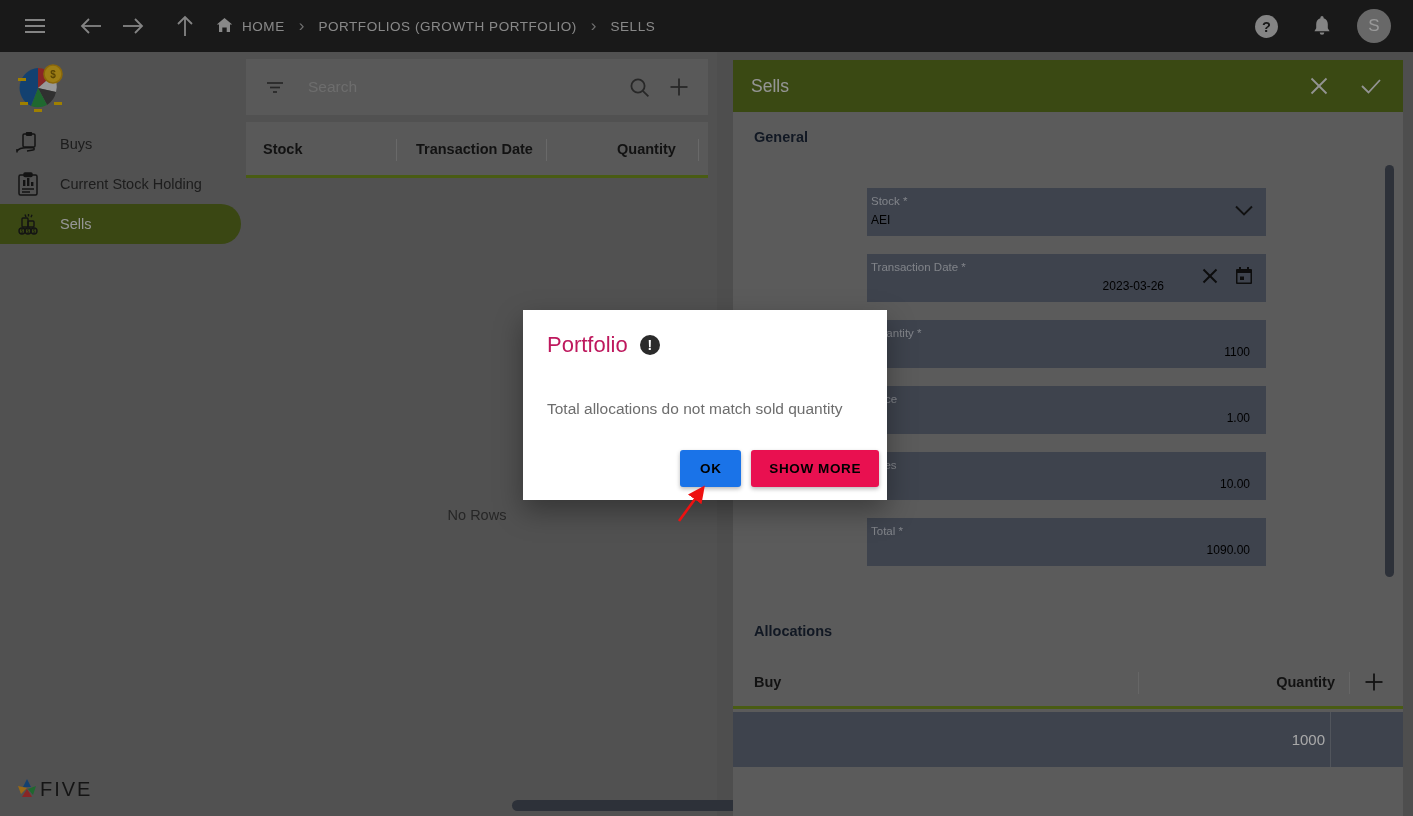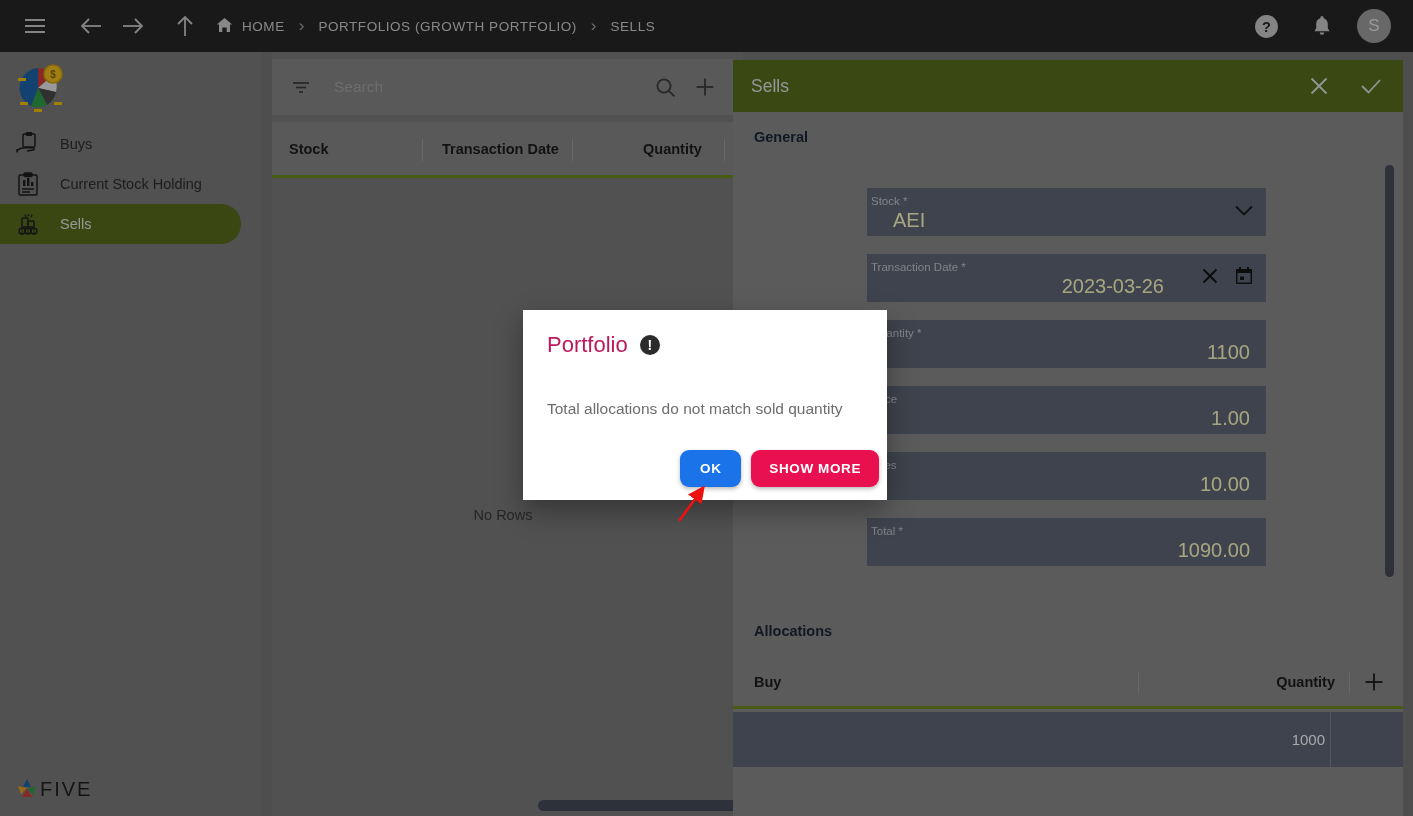--- a/index.html
+++ b/index.html
@@ -52,21 +52,21 @@
     background: #586c1e; border-radius: 0 24px 24px 0; width: 241px; height: 40px;
   }
   .side-item.active .lbl { color: #e4e4e4; }
   .five-logo {
     position: absolute; left: 14px; bottom: 14px; display: flex; align-items: center; gap: 0;
   }
   .five-word { font-size: 20px; letter-spacing: 2px; color: #1f1f1f; font-family: "Liberation Sans", sans-serif; }
 
   
   .listpane {
-    position: absolute; left: 272px; top: 52px; width: 471px; height: 764px;
+    position: absolute; left: 246px; top: 52px; width: 471px; height: 764px;
     background: #7b7b7b;
   }
   .searchbar {
     position: absolute; left: 0; top: 7px; width: 462px; height: 56px;
     background: #878787; display: flex; align-items: center; padding: 0 12px; gap: 6px;
   }
   .search-input {
     flex: 1; background: transparent; border: none; outline: none;
     font-size: 15.5px; color: #3a3a3a; font-family: "Liberation Sans", sans-serif;
     padding-left: 10px;
@@ -106,21 +106,21 @@
   .form-body { position: absolute; left: 0; top: 52px; width: 670px; height: 704px; overflow: hidden; }
   .section-title { font-size: 14.5px; font-weight: bold; color: #1b2536; text-align: center; }
 
   .field {
     position: absolute; width: 399px; left: 134px; height: 48px;
     background: #5e6676; display: flex; flex-direction: column; justify-content: center;
     padding: 5px 16px 5px 4px;
   }
   .field-label { font-size: 11.5px; color: #c3c7cf; line-height: 15px; }
   .field-value {
-    font-size: 20px; color: #fef9c3; text-align: right; line-height: 22px; margin-left: 22px;
+    font-size: 12px; color: #000000; text-align: right; line-height: 22px;
   }
   .field-value.left { text-align: left; }
   .field .chev {
     position: absolute; right: 12px; top: 50%; transform: translateY(-50%);
     color: #1a1a1a;
   }
   .field .date-ico {
     position: absolute; right: 12px; top: 50%; transform: translateY(-50%);
     display: flex; align-items: center; gap: 14px; color: #141414;
   }
@@ -158,23 +158,23 @@
     display: flex; align-items: center; justify-content: center; line-height: 1;
   }
   .modal-msg {
     position: absolute; left: 24px; top: 90px; width: 320px;
     font-size: 15.5px; color: #6d6d6d;
   }
   .modal-actions {
     position: absolute; right: 8px; bottom: 13px; display: flex; align-items: center; gap: 10px;
   }
   .btn {
-    border: none; cursor: pointer; color: #ffffff; font-size: 13.5px; font-weight: bold;
+    border: none; cursor: pointer; color: #000000; font-size: 13.5px; font-weight: bold;
     letter-spacing: .6px; font-family: "Liberation Sans", sans-serif;
-    border-radius: 9px; height: 37px; box-shadow: 0 2px 4px rgba(0,0,0,.28);
+    border-radius: 3px; height: 37px; box-shadow: 0 2px 4px rgba(0,0,0,.28);
   }
   .btn-ok { background: #1a73e8; width: 61px; }
   .btn-more { background: #e91050; padding: 0 18px; }
 
   .arrow { position: absolute; left: 663px; top: 478px; pointer-events: none; }
 </style>
 </head>
 <body>
 
 <div id="app">

